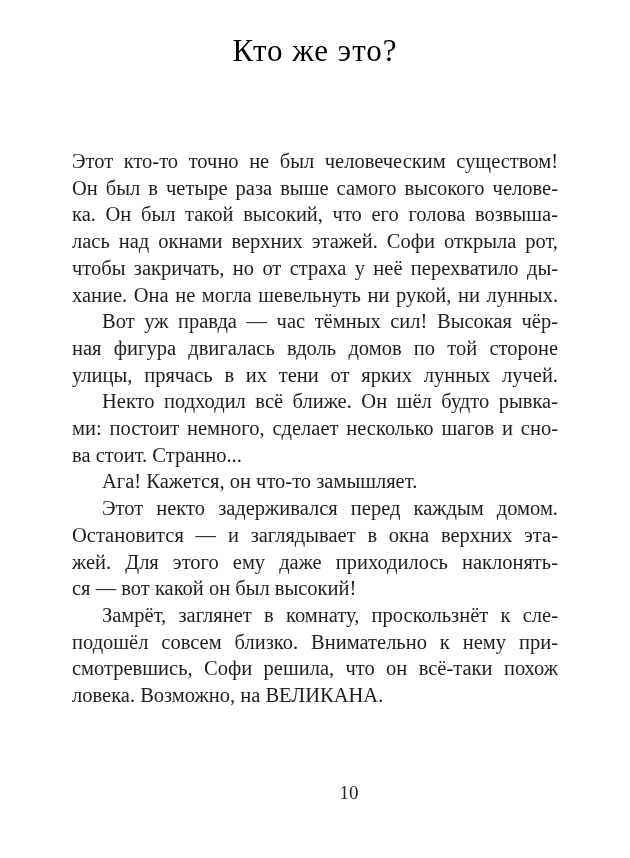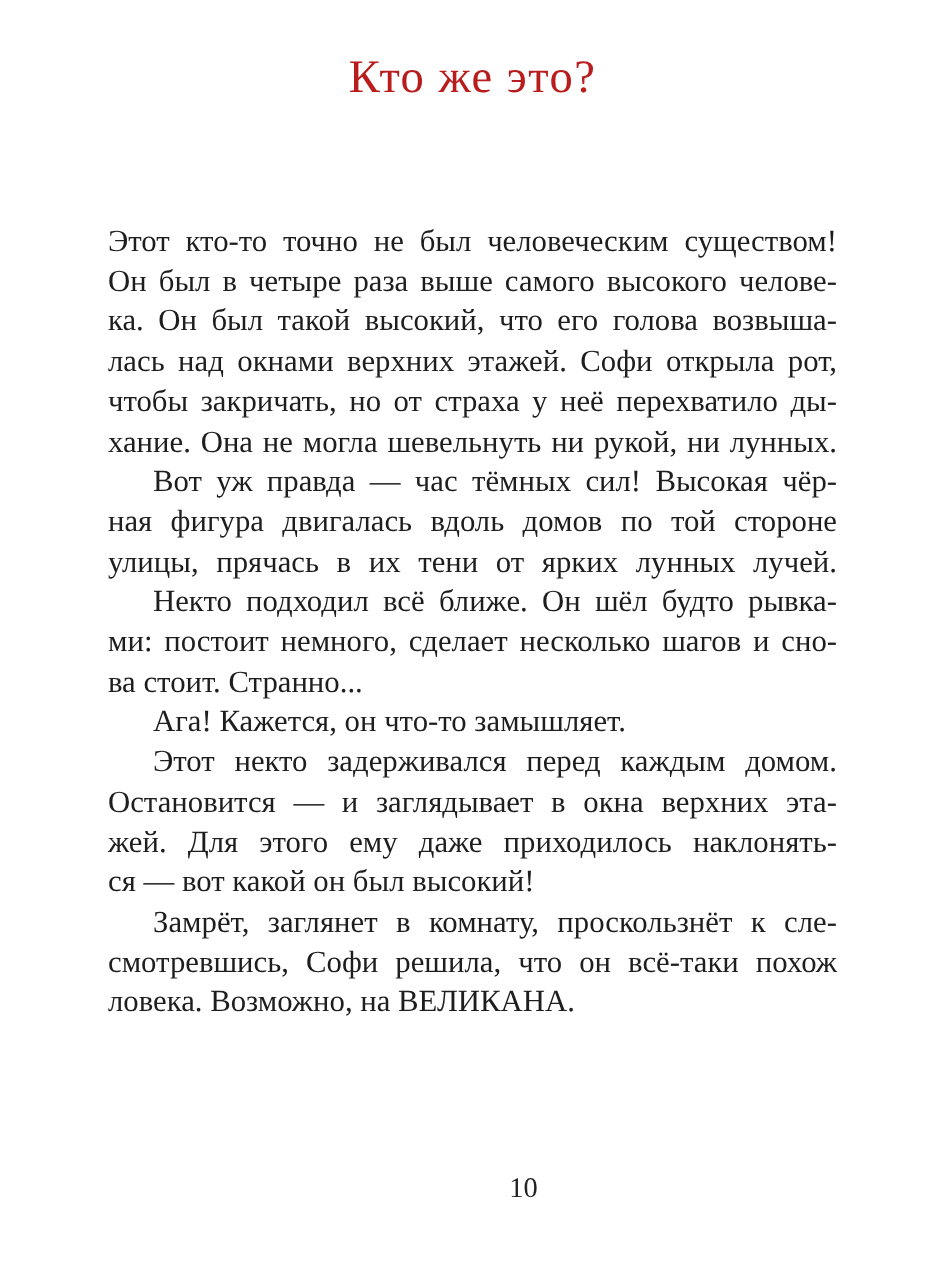--- a/index.html
+++ b/index.html
@@ -18,21 +18,21 @@
   }
   .chapter-title {
     position: absolute;
     top: 33px;
     left: 0;
     width: 100%;
     text-align: center;
     font-size: 31px;
     font-weight: normal;
     letter-spacing: 1px;
-    color: #b91c1c;
+    color: #000000;
   }
   .page-body {
     position: absolute;
     top: 148px;
     left: 72px;
     width: 486px;
     font-size: 20.5px;
     line-height: 26.7px;
     color: #1e1e1e;
   }
@@ -77,18 +77,19 @@
       <div class="line j">улицы, прячась в их тени от ярких лунных лучей.</div>
       <div class="line j ind">Некто подходил всё ближе. Он шёл будто рывка-</div>
       <div class="line j">ми: постоит немного, сделает несколько шагов и сно-</div>
       <div class="line">ва стоит. Странно...</div>
       <div class="line ind">Ага! Кажется, он что-то замышляет.</div>
       <div class="line j ind">Этот некто задерживался перед каждым домом.</div>
       <div class="line j">Остановится — и заглядывает в окна верхних эта-</div>
       <div class="line j">жей. Для этого ему даже приходилось наклонять-</div>
       <div class="line">ся — вот какой он был высокий!</div>
       <div class="line j ind">Замрёт, заглянет в комнату, проскользнёт к сле-</div>
+      <div class="line j">подошёл совсем близко. Внимательно к нему при-</div>
       <div class="line j">смотревшись, Софи решила, что он всё-таки похож</div>
       <div class="line">ловека. Возможно, на ВЕЛИКАНА.</div>
     </div>
 
   <div class="page-number">10</div>
 </div>
 
 </body></html>

